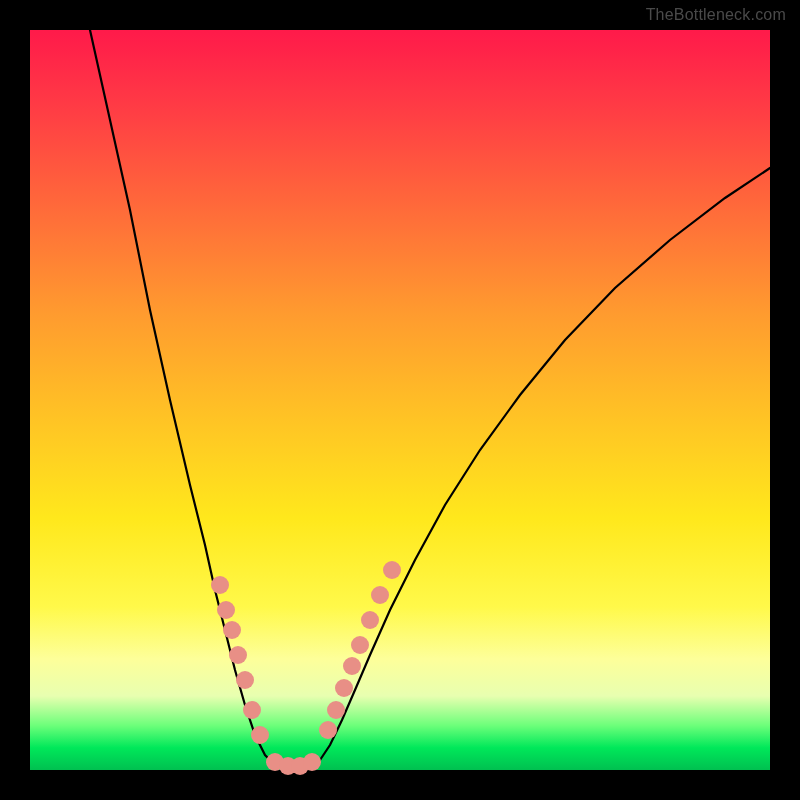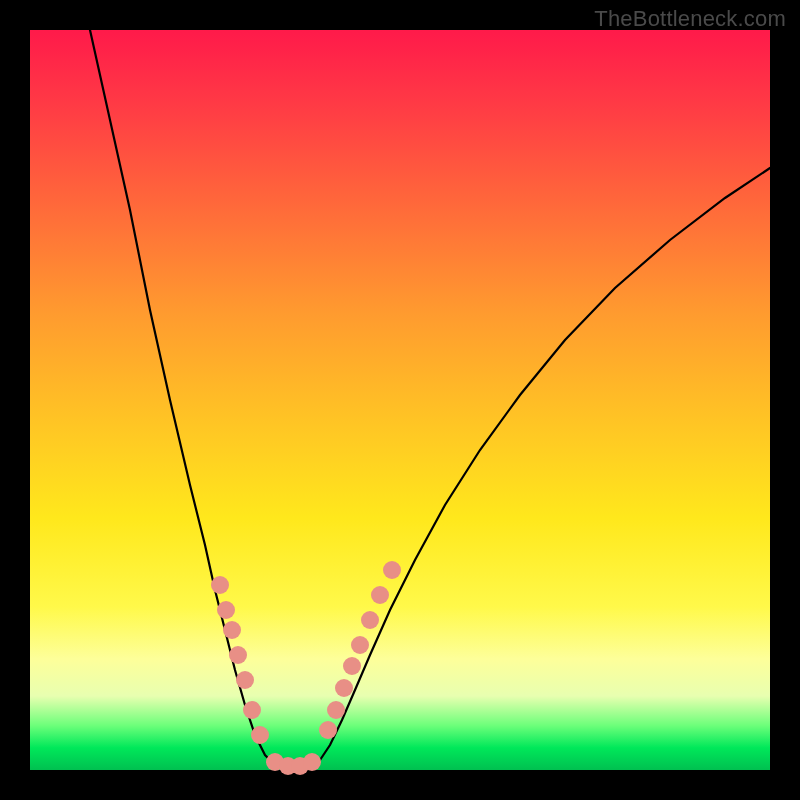--- a/index.html
+++ b/index.html
@@ -30,21 +30,21 @@
       #6cff7a 94%,
       #00e85a 97%,
       #00c050 100%
     );
   }
   .watermark {
     position: absolute;
     top: 6px;
     right: 14px;
     color: #4a4a4a;
-    font-size: 22px;
+    font-size: 16px;
     font-weight: 500;
     letter-spacing: 0.2px;
     user-select: none;
     text-align: center;
   }
   svg.plot {
     position: absolute;
     left: 0;
     top: 0;
     width: 740px;

